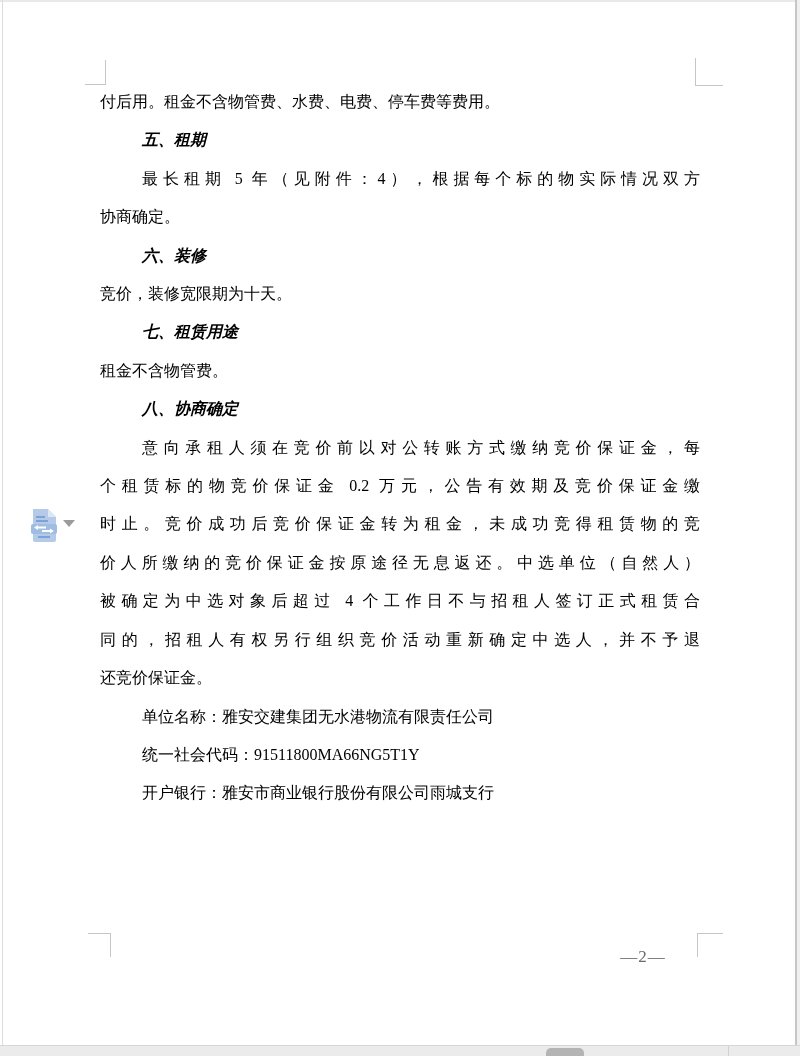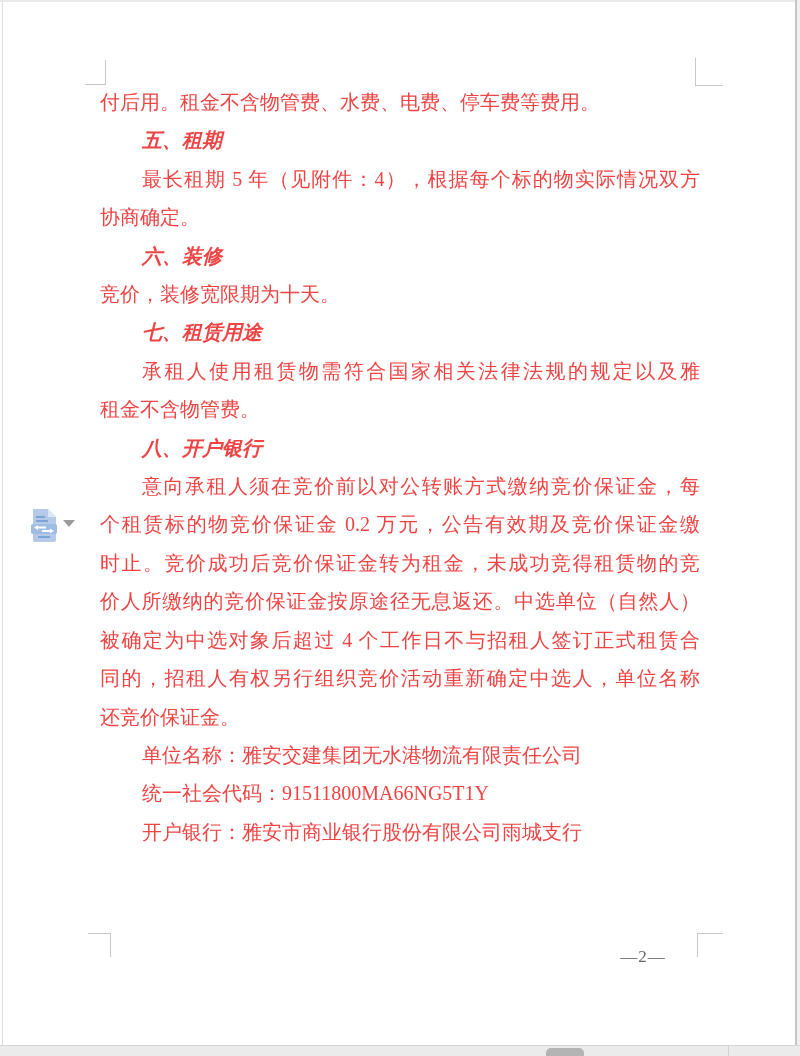--- a/index.html
+++ b/index.html
@@ -20,21 +20,21 @@
   
   .crop{position:absolute;}
   .crop-tl{left:85px;top:60px;width:20px;height:24px;border-right:1px solid #c6c6c6;border-bottom:1px solid #c6c6c6;}
   .crop-tr{left:695px;top:58px;width:27px;height:27px;border-left:1px solid #c6c6c6;border-bottom:1px solid #c6c6c6;}
   .crop-bl{left:88px;top:933px;width:22px;height:23px;border-right:1px solid #c6c6c6;border-top:1px solid #c6c6c6;}
   .crop-br{left:697px;top:933px;width:25px;height:23px;border-left:1px solid #c6c6c6;border-top:1px solid #c6c6c6;}
 
   
   .textblock{
     position:absolute;left:100px;top:83px;width:600px;
-    font-size:20px;line-height:38.4px;color:#ef4444;
+    font-size:16px;line-height:38.4px;color:#000000;
   }
   .line{min-height:38.4px;}
   .line.h{font-weight:bold;font-style:italic;}
   .line.ind{text-indent:42px;}
   .line.fill{text-align:justify;text-align-last:justify;}
 
   
   .pagenum{
     position:absolute;left:612px;top:947px;width:62px;
     font-size:17px;color:#6a6a6a;text-align:center;letter-spacing:1px;
@@ -75,29 +75,28 @@
   <div class="crop crop-br"></div>
 
   <div class="textblock" id="doc-lines">
       <div class="line">付后用。租金不含物管费、水费、电费、停车费等费用。</div>
       <div class="line h ind">五、租期</div>
       <div class="line ind fill">最长租期 5 年（见附件：4），根据每个标的物实际情况双方</div>
       <div class="line">协商确定。</div>
       <div class="line h ind">六、装修</div>
       <div class="line">竞价，装修宽限期为十天。</div>
       <div class="line h ind">七、租赁用途</div>
-      <div class="line ind fill">承租人使用租赁物需符合国家相关法律法规的规定以及雅</div>
       <div class="line">租金不含物管费。</div>
-      <div class="line h ind">八、开户银行</div>
+      <div class="line h ind">八、协商确定</div>
       <div class="line ind fill">意向承租人须在竞价前以对公转账方式缴纳竞价保证金，每</div>
       <div class="line fill">个租赁标的物竞价保证金 0.2 万元，公告有效期及竞价保证金缴</div>
       <div class="line fill">时止。竞价成功后竞价保证金转为租金，未成功竞得租赁物的竞</div>
       <div class="line fill">价人所缴纳的竞价保证金按原途径无息返还。中选单位（自然人）</div>
       <div class="line fill">被确定为中选对象后超过 4 个工作日不与招租人签订正式租赁合</div>
-      <div class="line fill">同的，招租人有权另行组织竞价活动重新确定中选人，单位名称</div>
+      <div class="line fill">同的，招租人有权另行组织竞价活动重新确定中选人，并不予退</div>
       <div class="line">还竞价保证金。</div>
       <div class="line ind">单位名称：雅安交建集团无水港物流有限责任公司</div>
       <div class="line ind">统一社会代码：91511800MA66NG5T1Y</div>
       <div class="line ind">开户银行：雅安市商业银行股份有限公司雨城支行</div>
     </div>
 
   <div class="pagenum">—2—</div>
 
   <div class="margin-tool">
     <svg width="28" height="34" viewBox="0 0 28 34">

